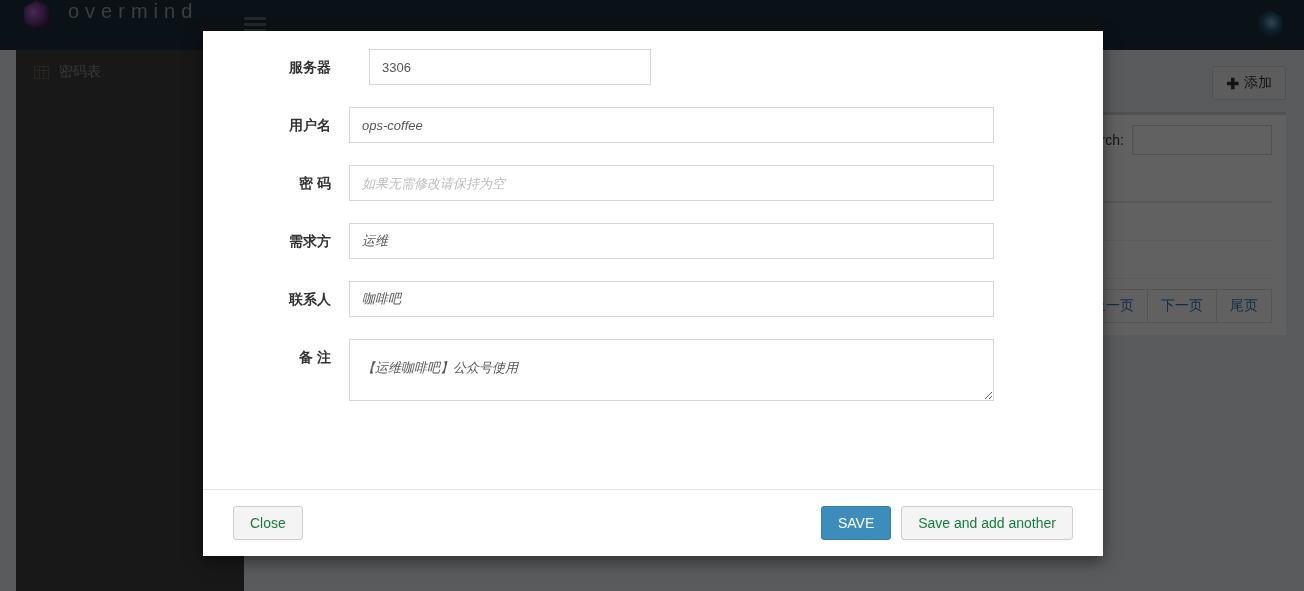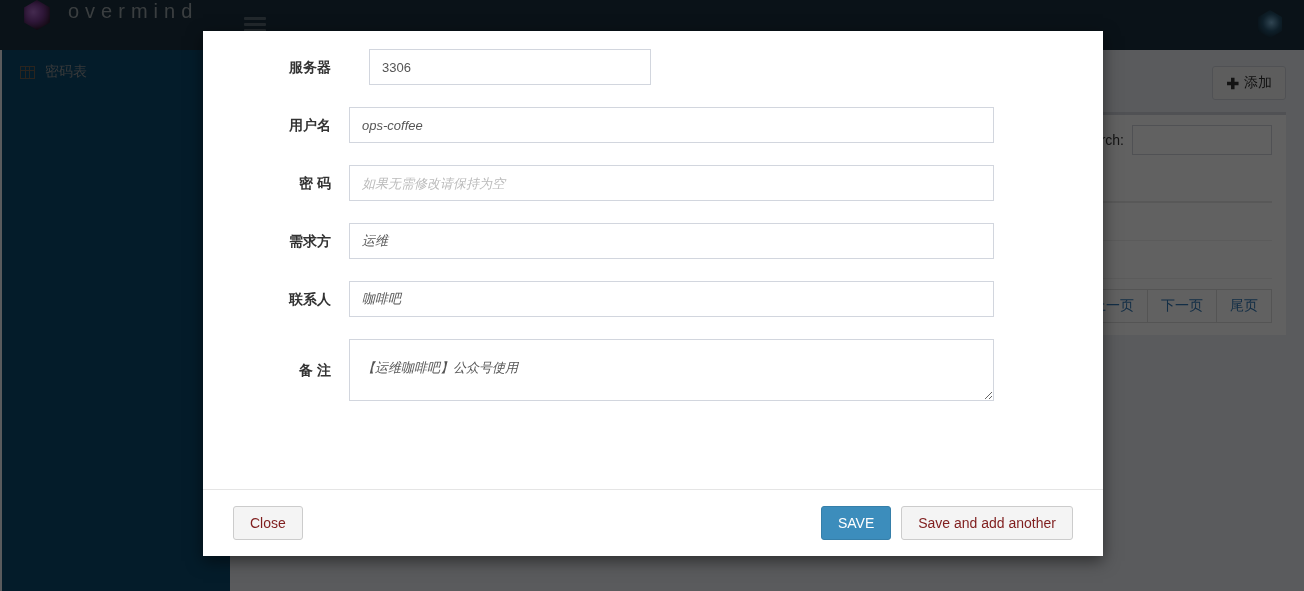--- a/index.html
+++ b/index.html
@@ -43,22 +43,22 @@
   .hamburger span { display: block; height: 3px; background: #5b6a75; border-radius: 1px; }
   .avatar-hex {
     position: absolute; right: 20px; top: 10px;
     width: 28px; height: 28px;
     background: radial-gradient(circle at 55% 45%, #7fb6d8 0%, #27536e 40%, #152a38 75%, #101d27 100%);
     clip-path: polygon(50% 0%, 93% 25%, 93% 75%, 50% 100%, 7% 75%, 7% 25%);
     cursor: pointer;
   }
 
   .sidebar {
-    position: absolute; left: 2px; top: 50px; width: 228px; bottom: 0;
-    background: #0c4a6e;
+    position: absolute; left: 16px; top: 50px; width: 228px; bottom: 0;
+    background: #404040;
   }
   .sidebar-item {
     height: 44px; display: flex; align-items: center;
     padding-left: 18px; color: #8a8f92; font-size: 14px; cursor: pointer;
   }
   .grid-icon {
     width: 15px; height: 13px; margin-right: 10px; flex: 0 0 15px;
     border: 1px solid #6f5f4f; position: relative;
   }
   .grid-icon::before {
@@ -124,21 +124,21 @@
     position: relative; flex: 0 0 56px;
   }
   .modal-title { font-size: 17px; color: #333; font-weight: 400; }
   .modal-close {
     position: absolute; right: 16px; top: 15px;
     background: none; border: none; font-size: 20px; line-height: 1;
     color: #d8d8d8; cursor: pointer; font-family: inherit;
   }
   .modal-body { flex: 1 1 auto; padding: 18px 0 10px 0; overflow: hidden; }
 
-  .form-row { display: flex; align-items: center; margin-bottom: 22px; }
+  .form-row { display: flex; align-items: flex-start; margin-bottom: 22px; }
   .form-label {
     width: 146px; flex: 0 0 146px; text-align: right; padding-right: 18px;
     font-size: 14px; font-weight: 700; color: #333; line-height: 36px;
   }
   .form-ctrl {
     border: 1px solid #d2d6de; height: 36px; font-size: 13px; color: #555;
     padding: 0 12px; font-family: inherit; background: #fff; border-radius: 0;
   }
   .form-ctrl::placeholder { color: #bbb; }
   .w-host { width: 345px; }
@@ -148,21 +148,21 @@
     height: 62px; padding: 18px 12px; resize: vertical; line-height: 1.5;
   }
 
   .modal-footer {
     flex: 0 0 auto; border-top: 1px solid #e5e5e5; padding: 16px 30px;
     display: flex; align-items: center; justify-content: space-between;
   }
   .footer-right { display: flex; gap: 10px; }
   .btn {
     font-size: 14px; padding: 8px 16px; border-radius: 3px; cursor: pointer;
-    font-family: inherit; border: 1px solid #ccc; background: #f4f4f4; color: #7f1d1d;
+    font-family: inherit; border: 1px solid #ccc; background: #f4f4f4; color: #15803d;
   }
   .btn-primary { background: #3c8dbc; border-color: #367fa9; color: #fff; }
   .btn-close-modal { background: #f4f4f4; }
 </style>
 </head>
 <body>
 
 <div id="app">
 
   <div class="bg-layer">

